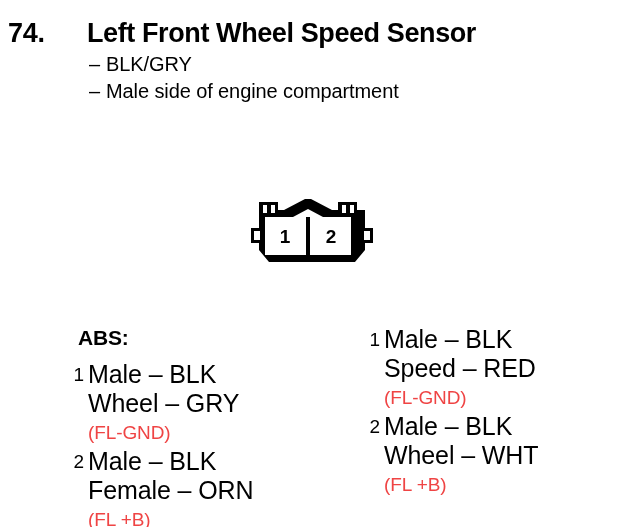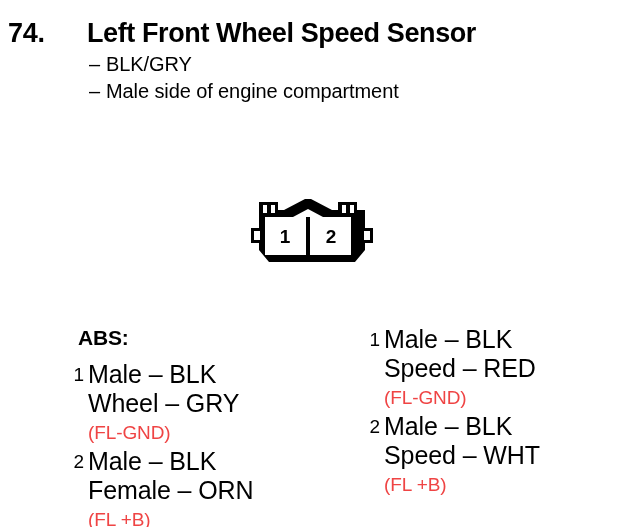--- a/index.html
+++ b/index.html
@@ -217,17 +217,17 @@
       <div class="pin-line">Male – BLK</div>
       <div class="pin-line">Speed – RED</div>
       <div class="pin-signal">(FL-GND)</div>
     </div>
   </div>
 
   <div class="pin-entry">
     <span class="pin-num">2</span>
     <div class="pin-lines">
       <div class="pin-line">Male – BLK</div>
-      <div class="pin-line">Speed – WHT</div>
+      <div class="pin-line">Wheel – WHT</div>
       <div class="pin-signal">(FL +B)</div>
     </div>
   </div>
 </div>
 
 </body></html>

